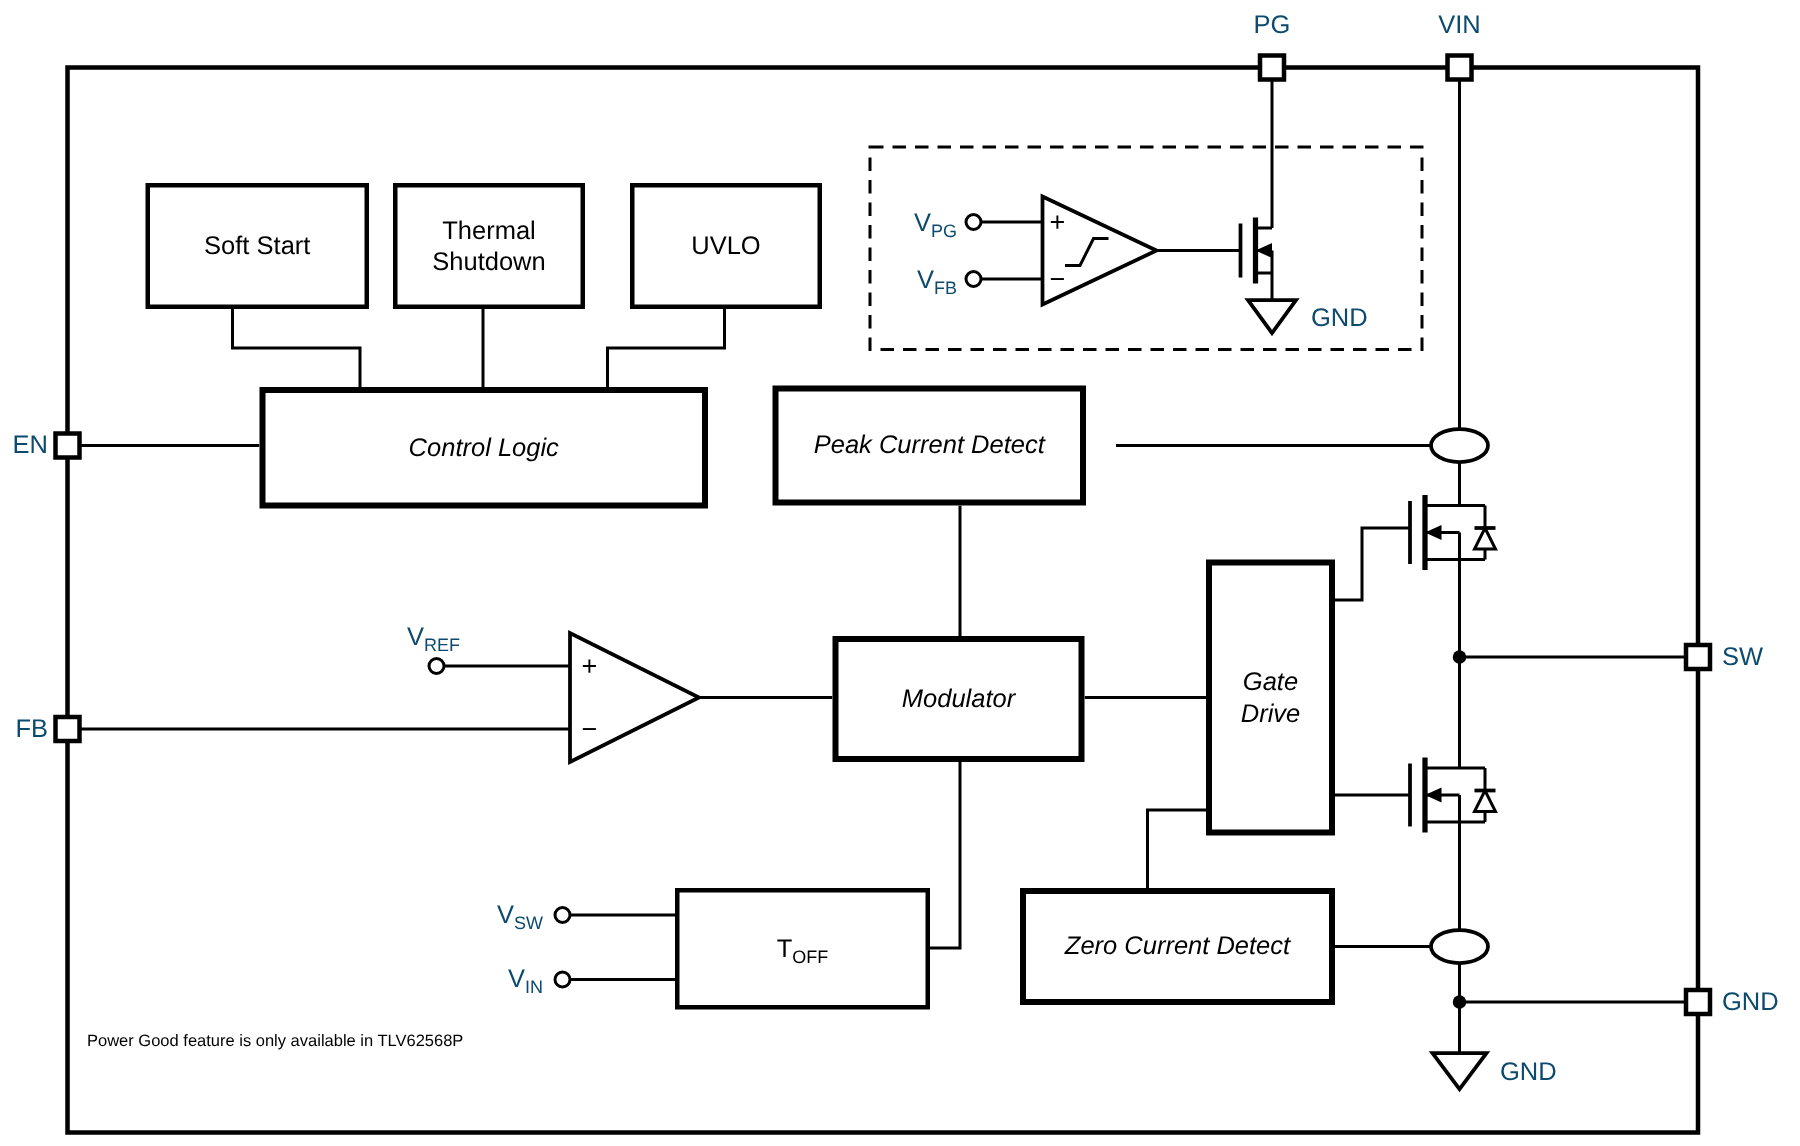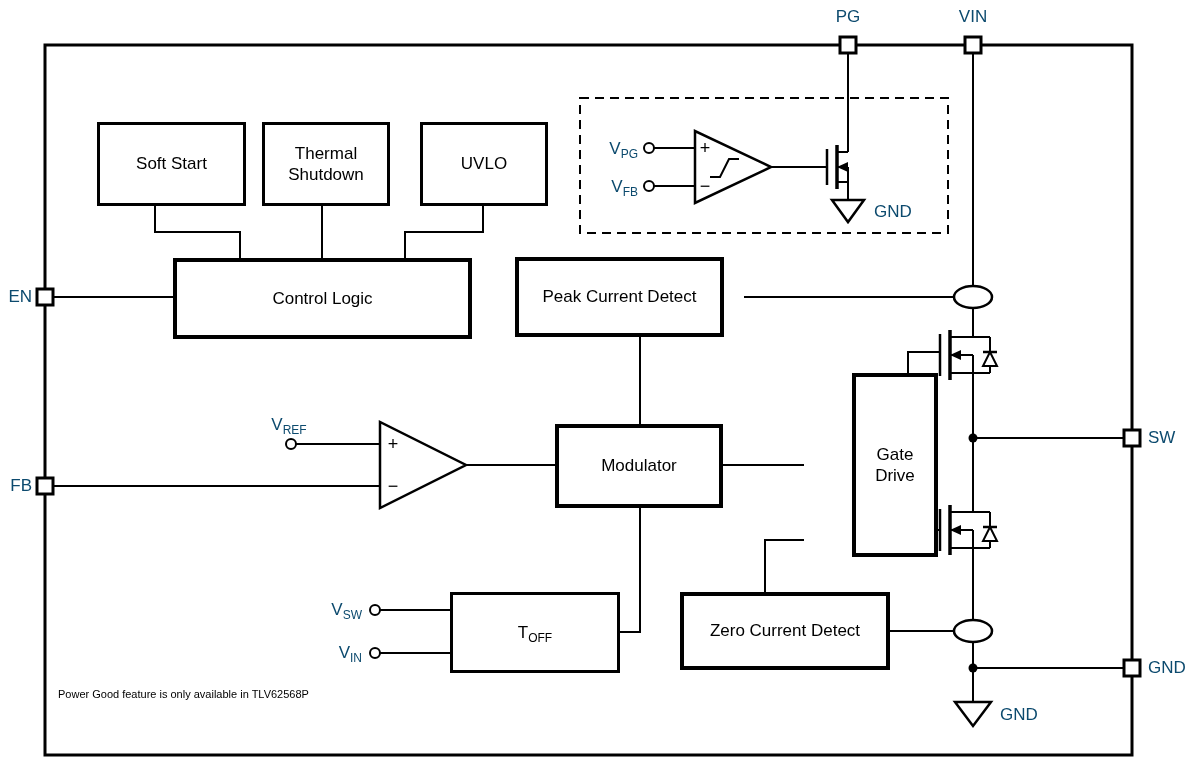--- a/index.html
+++ b/index.html
@@ -5,21 +5,21 @@
   * { margin:0; padding:0; box-sizing:border-box; }
   html,body { background:#ffffff; }
   body { font-family:"Liberation Sans","DejaVu Sans",sans-serif; color:#000; }
   .stage { position:relative; width:1200px; height:764px; background:#fff; overflow:hidden; }
   svg.layer { position:absolute; left:0; top:0; }
   .block {
     position:absolute; background:#fff; border:3px solid #000;
     display:flex; align-items:center; justify-content:center;
     text-align:center; font-size:17px; line-height:1.25; color:#000;
   }
-  .block.thick { border-width:4px; }
+  .block.thick { border-width:4px;font-style:italic; }
   .lbl { position:absolute; font-size:17px; color:#0c4a6e; white-space:nowrap; line-height:22px; height:22px; }
   .lbl.right { text-align:right; }
   .lbl.center { text-align:center; }
   .sign { position:absolute; width:16px; height:22px; line-height:22px; text-align:center; font-size:18px; }
   sub { font-size:12px; vertical-align:-4px; line-height:0; }
   .footnote { position:absolute; font-size:11px; }
 </style>
 </head>
 <body>
 
@@ -157,21 +157,21 @@
   </div>
 
   <div class="block thick" style="left:515px;top:257px;width:209px;height:80px;">
     <span>Peak Current Detect</span>
   </div>
 
   <div class="block thick" style="left:555px;top:424px;width:168px;height:84px;">
     <span>Modulator</span>
   </div>
 
-  <div class="block thick" style="left:804px;top:373px;width:86px;height:184px;margin-left:48px;">
+  <div class="block thick" style="left:804px;top:373px;width:86px;height:184px;">
     <div><span>Gate</span><br><span>Drive</span></div>
   </div>
 
   <div class="block" style="left:450px;top:592px;width:170px;height:81px;">
     <div><span>T</span><sub>OFF</sub></div>
   </div>
 
   <div class="block thick" style="left:680px;top:592px;width:210px;height:78px;">
     <span>Zero Current Detect</span>
   </div>

